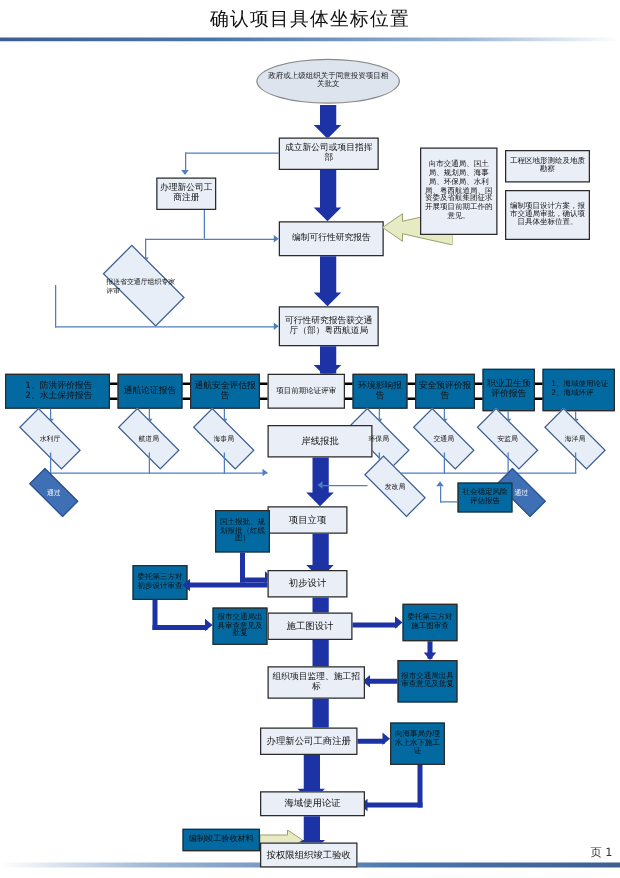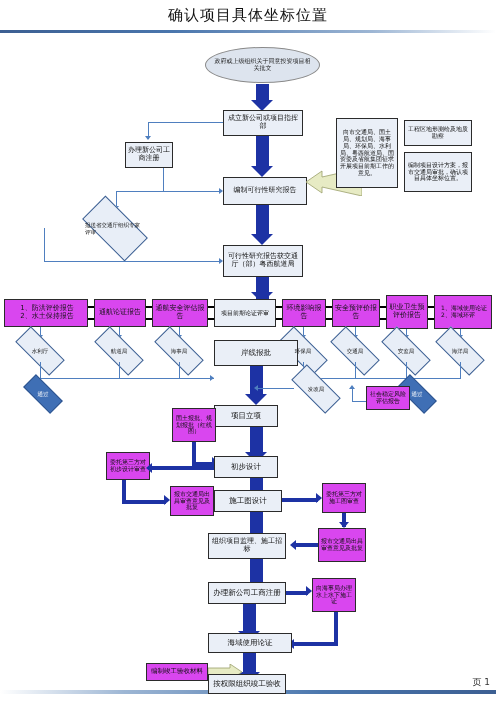--- a/index.html
+++ b/index.html
@@ -30,21 +30,21 @@
   
   .node{
     position:absolute;box-sizing:border-box;
     display:flex;align-items:center;justify-content:center;text-align:center;
     line-height:1.12;color:#111;
   }
   .proc{
     background:#eaeff7;border:1px solid #2b2b2b;
     font-size:7px;padding:1px;
   }
-  .proc.plain{background:#d946ef;}
+  .proc.plain{background:#0369a1;}
   .oval{
     background:#dde4ee;border:1px solid #8a8a8a;border-radius:50%;
     font-size:6px;padding:2px 6px;color:#1a1a1a;
   }
   .note{
     background:#eaeff7;border:1px solid #2b2b2b;font-size:6px;padding:2px;
   }
 
   
   .dia{position:absolute;}
@@ -310,21 +310,21 @@
   <div class="medhead right" style="left:316px;top:493px;"></div>
   <div class="node proc plain" style="left:322px;top:483px;width:44px;height:30px;font-size:6px;">委托第三方对施工图审查</div>
 
   <div class="med v" style="left:342px;top:513px;height:14px;"></div>
   <div class="medhead down" style="left:339px;top:522px;"></div>
 
   <div class="node proc plain" style="left:318px;top:528px;width:48px;height:34px;font-size:6px;">报市交通局出具审查意见及批复</div>
   <div class="med h" style="left:294px;top:543px;width:24px;"></div>
   <div class="medhead left" style="left:290px;top:540px;"></div>
 
-  <div class="node proc" style="left:208px;top:533px;width:78px;height:26px;font-size:7px;">组织项目监理、施工招标</div>
+  <div class="node proc" style="left:214px;top:533px;width:78px;height:26px;font-size:7px;">组织项目监理、施工招标</div>
 
   <div class="fat v" style="left:250px;top:559px;height:32px;"></div>
   <div class="fathead down" style="left:245px;top:588px;"></div>
 
   <div class="node proc" style="left:208px;top:582px;width:78px;height:22px;font-size:7.5px;">办理新公司工商注册</div>
 
   <div class="med h" style="left:286px;top:591px;width:22px;"></div>
   <div class="medhead right" style="left:306px;top:586px;"></div>
 
   <div class="node proc plain" style="left:312px;top:578px;width:44px;height:34px;font-size:6px;">向海事局办理水上水下施工证</div>

